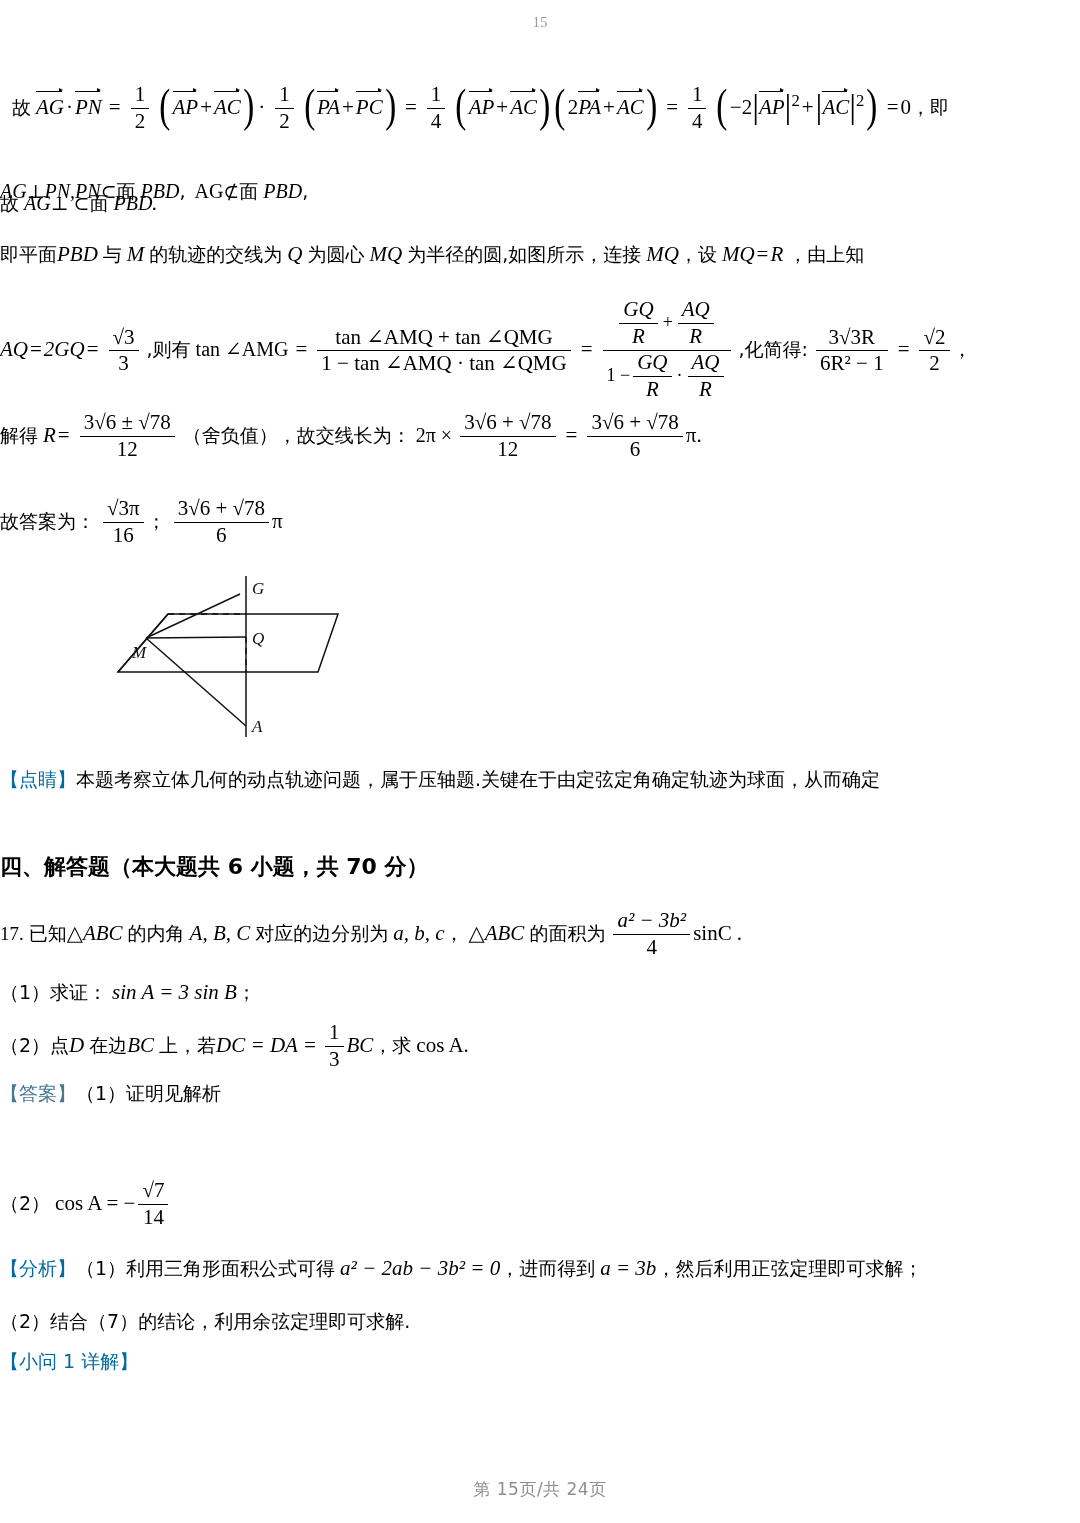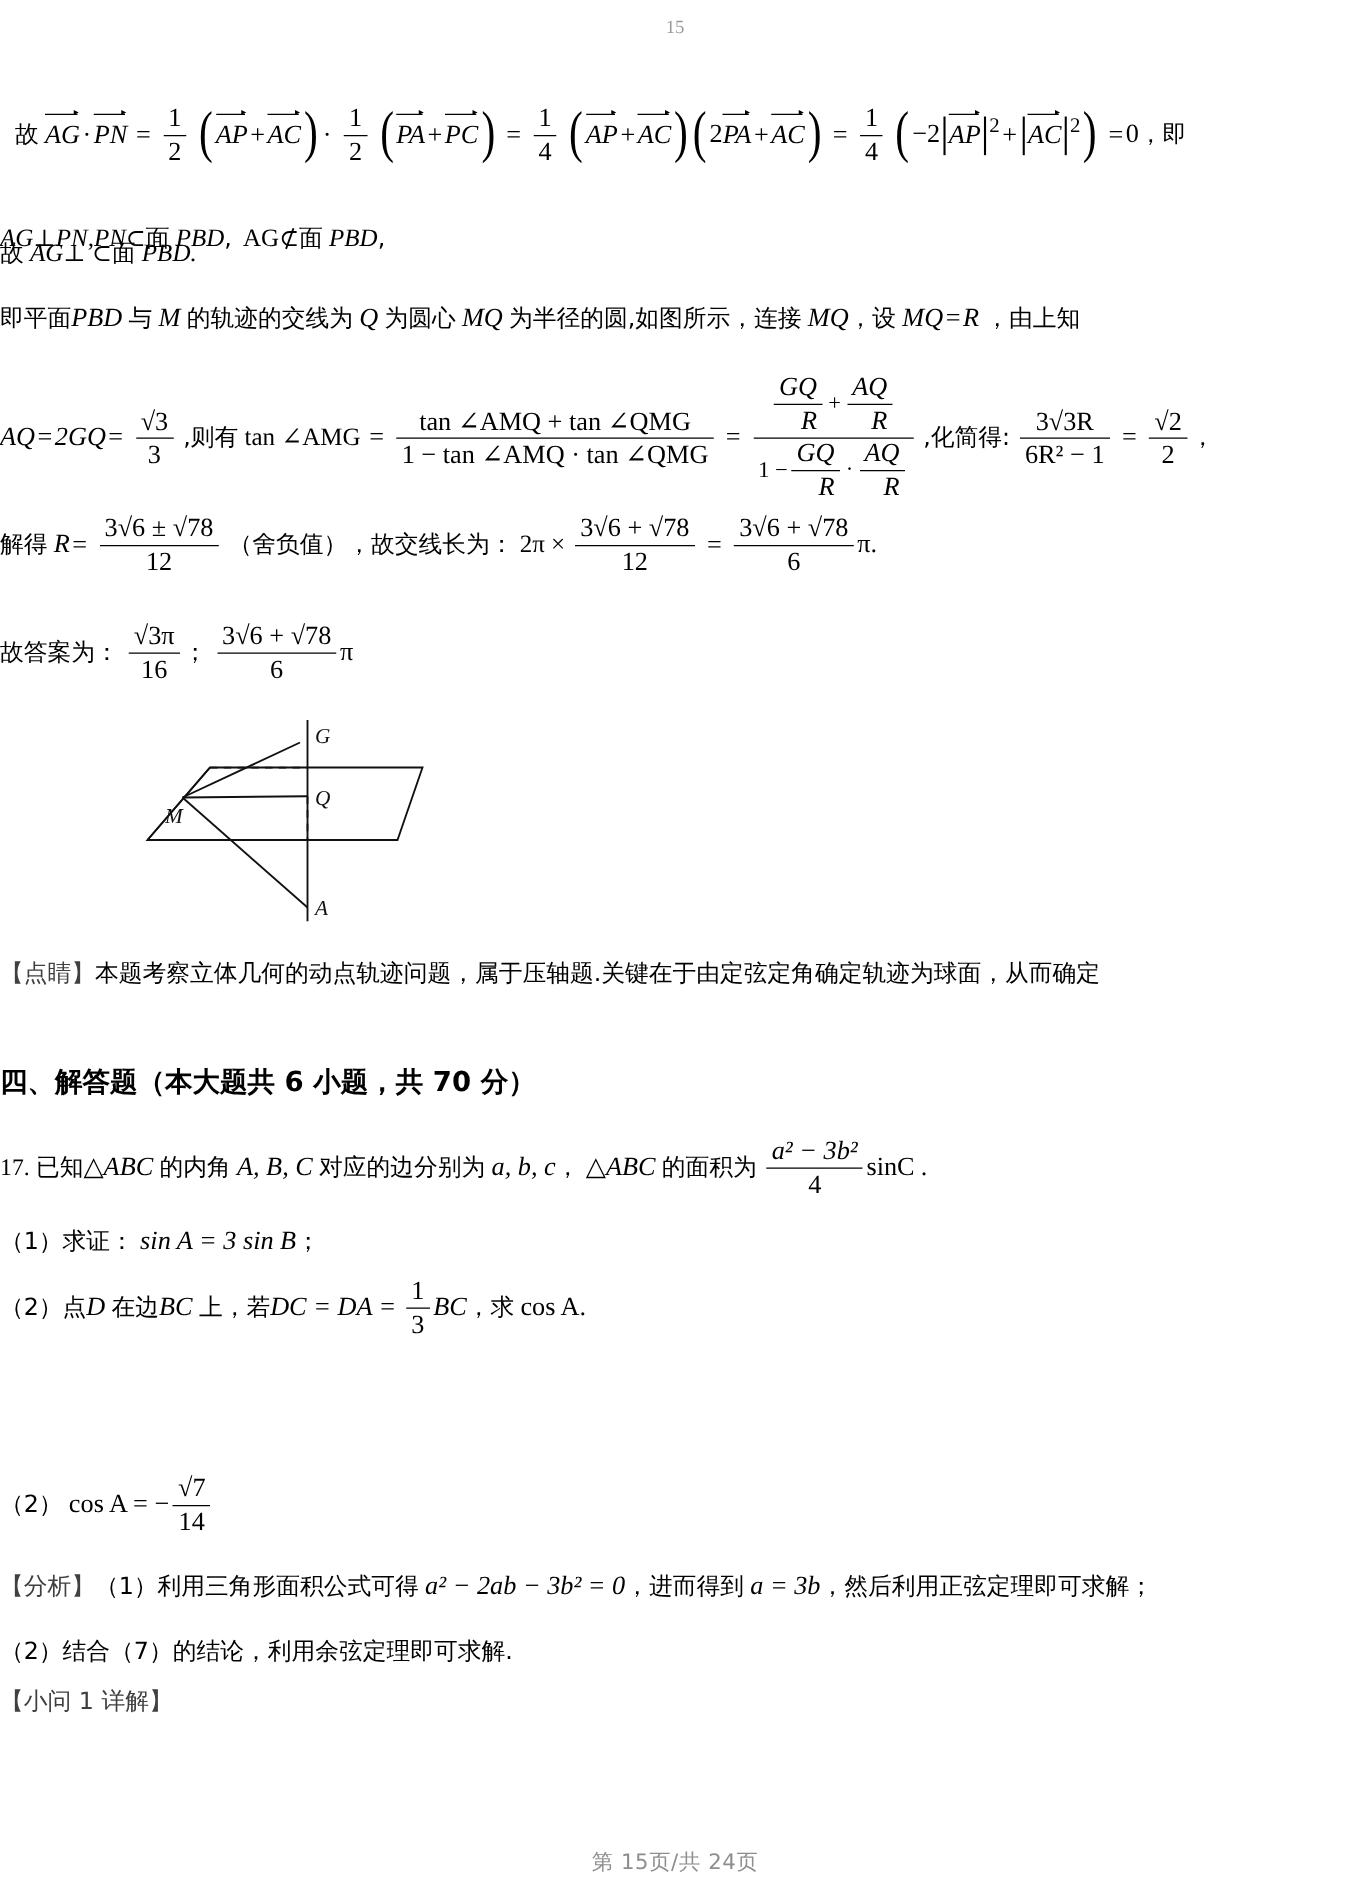--- a/index.html
+++ b/index.html
@@ -98,21 +98,21 @@
     text-align: center;
     font-size: 20px;
     line-height: 1.12;
     margin: 0 3px;
     position: relative;
     top: -1px;
   }
   .frac > .num { display: block; padding: 0 4px 1px 4px; }
   .frac > .den { display: block; padding: 1px 4px 0 4px; border-top: 1.3px solid #000; }
 
-  .frac.sm { font-size: 17px; text-align: right; }
+  .frac.sm { font-size: 17px; }
 
   
   .paren {
     display: inline-block;
     font-size: 34px;
     font-family: "Liberation Serif", serif;
     vertical-align: middle;
     position: relative;
     top: -2px;
     transform: scaleX(0.72);
@@ -141,21 +141,21 @@
     font-family: "DejaVu Sans", "Liberation Sans", sans-serif;
     font-weight: bold;
     font-size: 22px;
   }
   .marker {
     color: #4a7894;
     font-family: "DejaVu Sans", "Liberation Sans", sans-serif;
     font-size: 19px;
   }
   .marker-dark {
-    color: #404040;
+    color: #0369a1;
     font-family: "DejaVu Sans", "Liberation Sans", sans-serif;
     font-size: 19px;
     margin-top: 13px;
   }
 
   
   .footer-page {
     position: absolute;
     left: 0;
     top: 1478px;
@@ -326,20 +326,23 @@
   </div>
 
   <div class="row line" style="top:1022px;">
     <span class="cn">（2）</span><span class="cn">点</span><span class="mi">D</span>
     <span class="cn">在边</span><span class="mi">BC</span>
     <span class="cn">上，若</span><span class="mi">DC = DA =</span>
     <span class="frac"><span class="num mn">1</span><span class="den mn">3</span></span><span class="mi">BC</span><span class="cn">，求</span>
     <span class="mn" style="font-style:normal">cos A</span><span class="mn">.</span>
   </div>
 
+  <div class="row line" style="top:1080px;">
+    <span class="marker">【答案】</span><span class="cn">（1）</span><span class="cn">证明见解析</span>
+  </div>
 
   <div class="row line" style="top:1180px;">
     <span class="cn">（2）</span>
     <span class="mn" style="font-style:normal">cos A = −</span><span class="frac"><span class="num mn">√7</span><span class="den mn">14</span></span>
   </div>
 
 
   <div class="row line" style="top:1254px;">
     <span class="marker-dark">【分析】</span><span class="cn">（1）</span><span class="cn">利用三角形面积公式可得</span>
     <span class="mn" style="font-style:italic">a² − 2ab − 3b² = 0</span><span class="cn">，进而得到</span>

